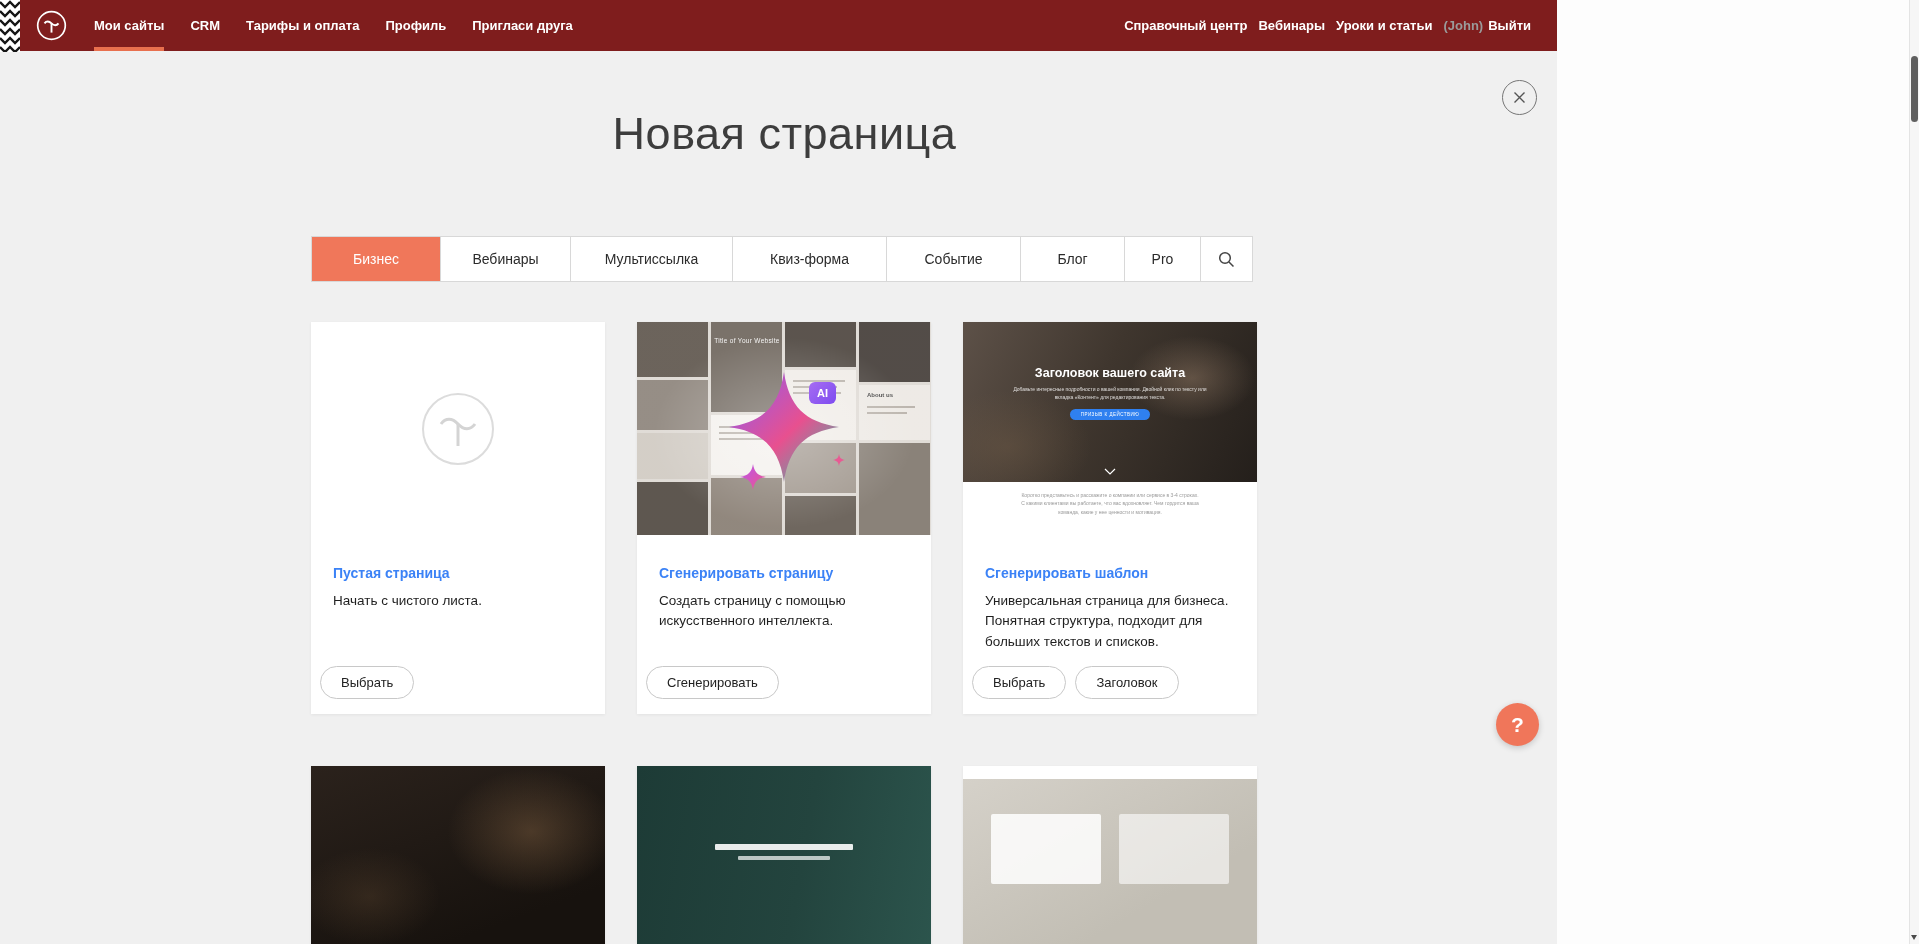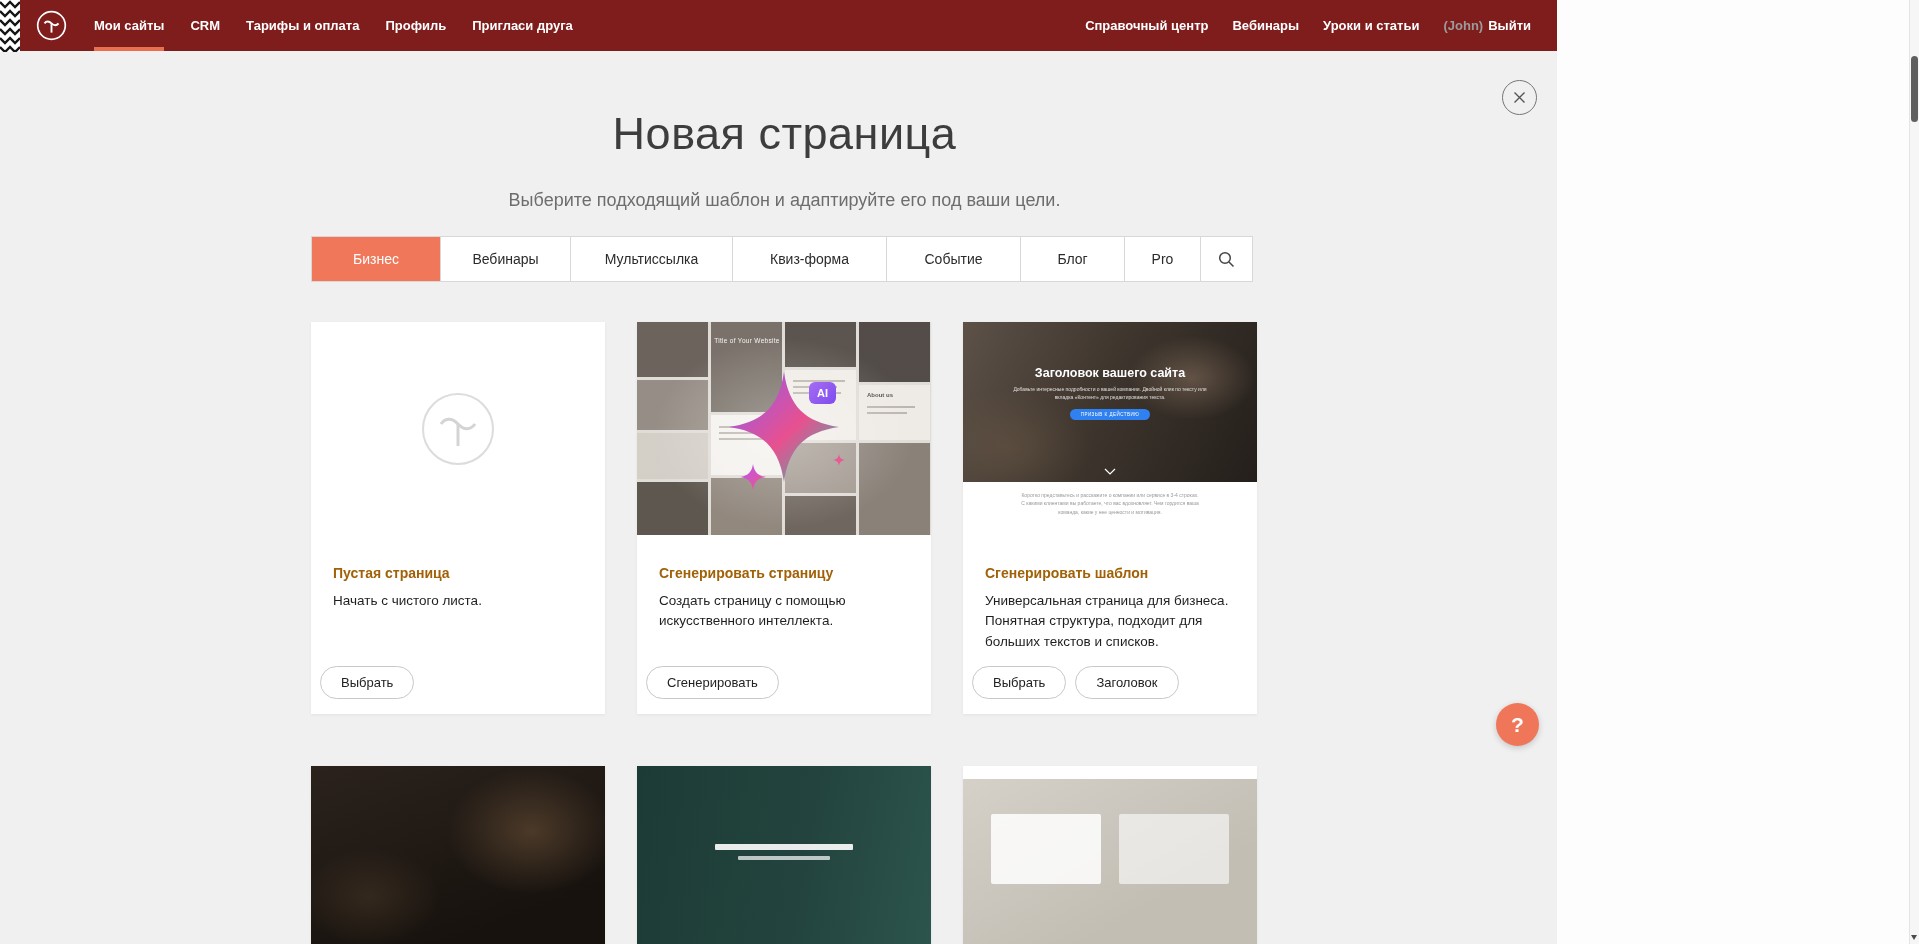--- a/index.html
+++ b/index.html
@@ -12,21 +12,21 @@
   .desktop-gap { position:absolute; left:1557px; top:0; width:352px; height:944px; background:#fdfdfd; }
 
   .zigzag { position:absolute; left:0; top:0; width:20px; height:52px; background:#fff; z-index:6; }
 
   
   .navbar { position:absolute; left:20px; top:0; width:1537px; height:51px;
             background:#7f1d1d; display:flex; align-items:center; z-index:5; }
   .logo-btn { width:31px; height:31px; margin-left:16px; flex:0 0 auto; background:none; border:none;
               display:flex; align-items:center; justify-content:center; cursor:pointer; }
   .nav-left { display:flex; margin-left:27px; gap:26px; }
-  .nav-right { display:flex; margin-left:auto; margin-right:26px; gap:24px; }
+  .nav-right { display:flex; margin-left:auto; margin-right:26px; gap:11px; }
   .nav-item { position:relative; height:51px; display:flex; align-items:center;
               color:#fff; font-size:13px; font-weight:600; cursor:pointer; white-space:nowrap; }
   .nav-item.active::after { content:""; position:absolute; left:0; right:0; bottom:0;
               height:4px; background:#e8704e; }
   .nav-item .user { color:#9b9b9b; margin-right:5px; }
 
   
   .close-btn { position:absolute; left:1502px; top:80px; width:35px; height:35px;
                border-radius:50%; border:1.6px solid #767676; background:transparent;
                display:flex; align-items:center; justify-content:center; cursor:pointer; z-index:4; }
@@ -49,21 +49,21 @@
   .tab:last-child { border-right:none; }
   .tab.active { background:#f0775a; color:#fff; }
 
   .cards { position:absolute; left:0; width:947px; height:392px; }
   .row1 { top:271px; } .row2 { top:715px; }
   .card { position:absolute; top:0; width:294px; height:392px; background:#fff;
           box-shadow:0 1px 3px rgba(0,0,0,.06); cursor:pointer; }
   .card-img { position:relative; width:294px; overflow:hidden; }
   .card-body { position:relative; padding:30px 22px 0; }
   .card-body.tight { padding-top:25px; }
-  .card-body h3 { font-size:14px; font-weight:700; color:#a16207; }
+  .card-body h3 { font-size:14px; font-weight:700; color:#3b82f6; }
   .card-body p { margin-top:10px; font-size:13.5px; line-height:1.5; color:#1f1f1f; }
   .card-actions { position:absolute; left:9px; bottom:15px; display:flex; gap:9px; }
   .pill { padding:8px 20px; border:1px solid #c8c8c8; border-radius:17px; background:#fff;
           font-size:13px; color:#222; font-family:inherit; cursor:pointer; white-space:nowrap; }
 
   
   .blank { height:213px; display:flex; align-items:center; justify-content:center; background:#fff; }
 
   
   .ai { height:213px; background:#ddd8d2; }
@@ -168,21 +168,20 @@
   </header>
 
   <button class="close-btn">
     <svg width="13" height="13" viewBox="0 0 13 13">
       <path d="M1.5 1.5 L11.5 11.5 M11.5 1.5 L1.5 11.5" stroke="#555" stroke-width="1.4"></path>
     </svg>
   </button>
 
   <main class="content">
     <h1 class="page-title">Новая страница</h1>
-    <p class="page-subtitle">Выберите подходящий шаблон и адаптируйте его под ваши цели.</p>
 
     <div class="tabs">
       <div class="tab active" style="width:129px">Бизнес</div>
       <div class="tab" style="width:130px">Вебинары</div>
       <div class="tab" style="width:162px">Мультиссылка</div>
       <div class="tab" style="width:154px">Квиз-форма</div>
       <div class="tab" style="width:134px">Событие</div>
       <div class="tab" style="width:104px">Блог</div>
       <div class="tab" style="width:76px">Pro</div>
       <div class="tab" style="width:51px">

